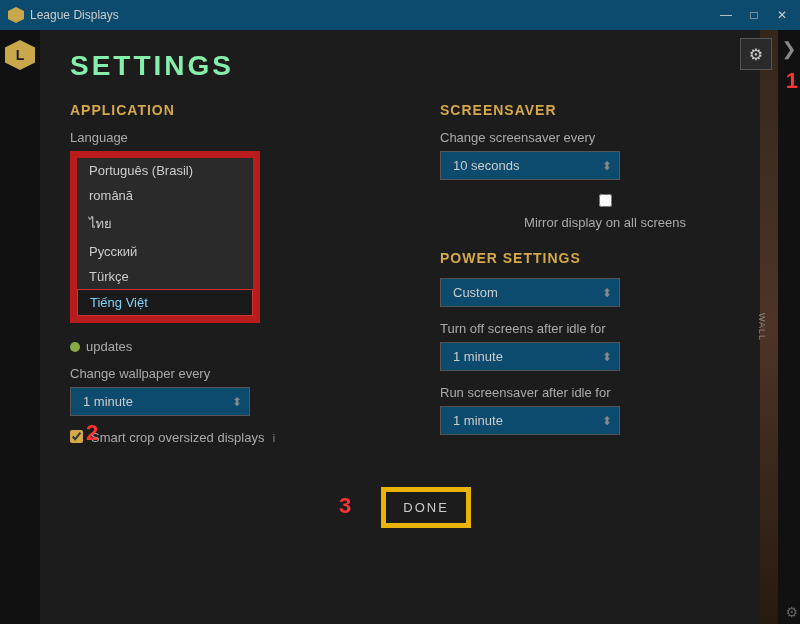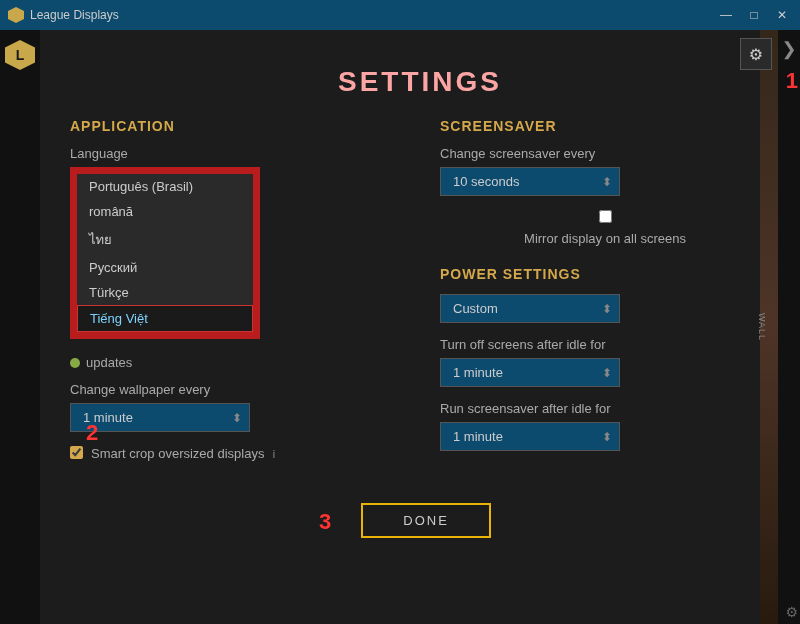--- a/index.html
+++ b/index.html
@@ -137,26 +137,26 @@
       position: absolute;
       color: #ff3333;
       font-size: 22px;
       font-weight: bold;
       z-index: 20;
     }
     .label-1 { top: 38px; right: 2px; }
     .label-2 { left: 46px; top: 390px; }
 
     h1.settings-title {
-      text-align: center;
-      color: #fca5a5;
+      text-align: left;
+      color: #86efac;
       font-size: 28px;
       font-weight: bold;
       letter-spacing: 3px;
-      padding: 36px 0 20px 0;
+      padding: 20px 0 20px 0;
       text-transform: uppercase;
     }
 
     .columns {
       display: flex;
       gap: 40px;
     }
 
     .col-left {
       flex: 1;
@@ -279,25 +279,25 @@
     .power-section {}
 
     
     .done-btn-wrapper {
       display: flex;
       justify-content: center;
       margin-top: 30px;
     }
     .done-btn {
       background: transparent;
-      border: 2px solid #eab308;
+      border: 5px solid #eab308;
       color: #cccccc;
       font-size: 13px;
       letter-spacing: 2px;
-      padding: 8px 40px;
+      padding: 8px 17px;
       cursor: pointer;
       text-transform: uppercase;
     }
 
     
     .wallpaper-strip {
       position: absolute;
       right: 22px;
       top: 0;
       width: 18px;

